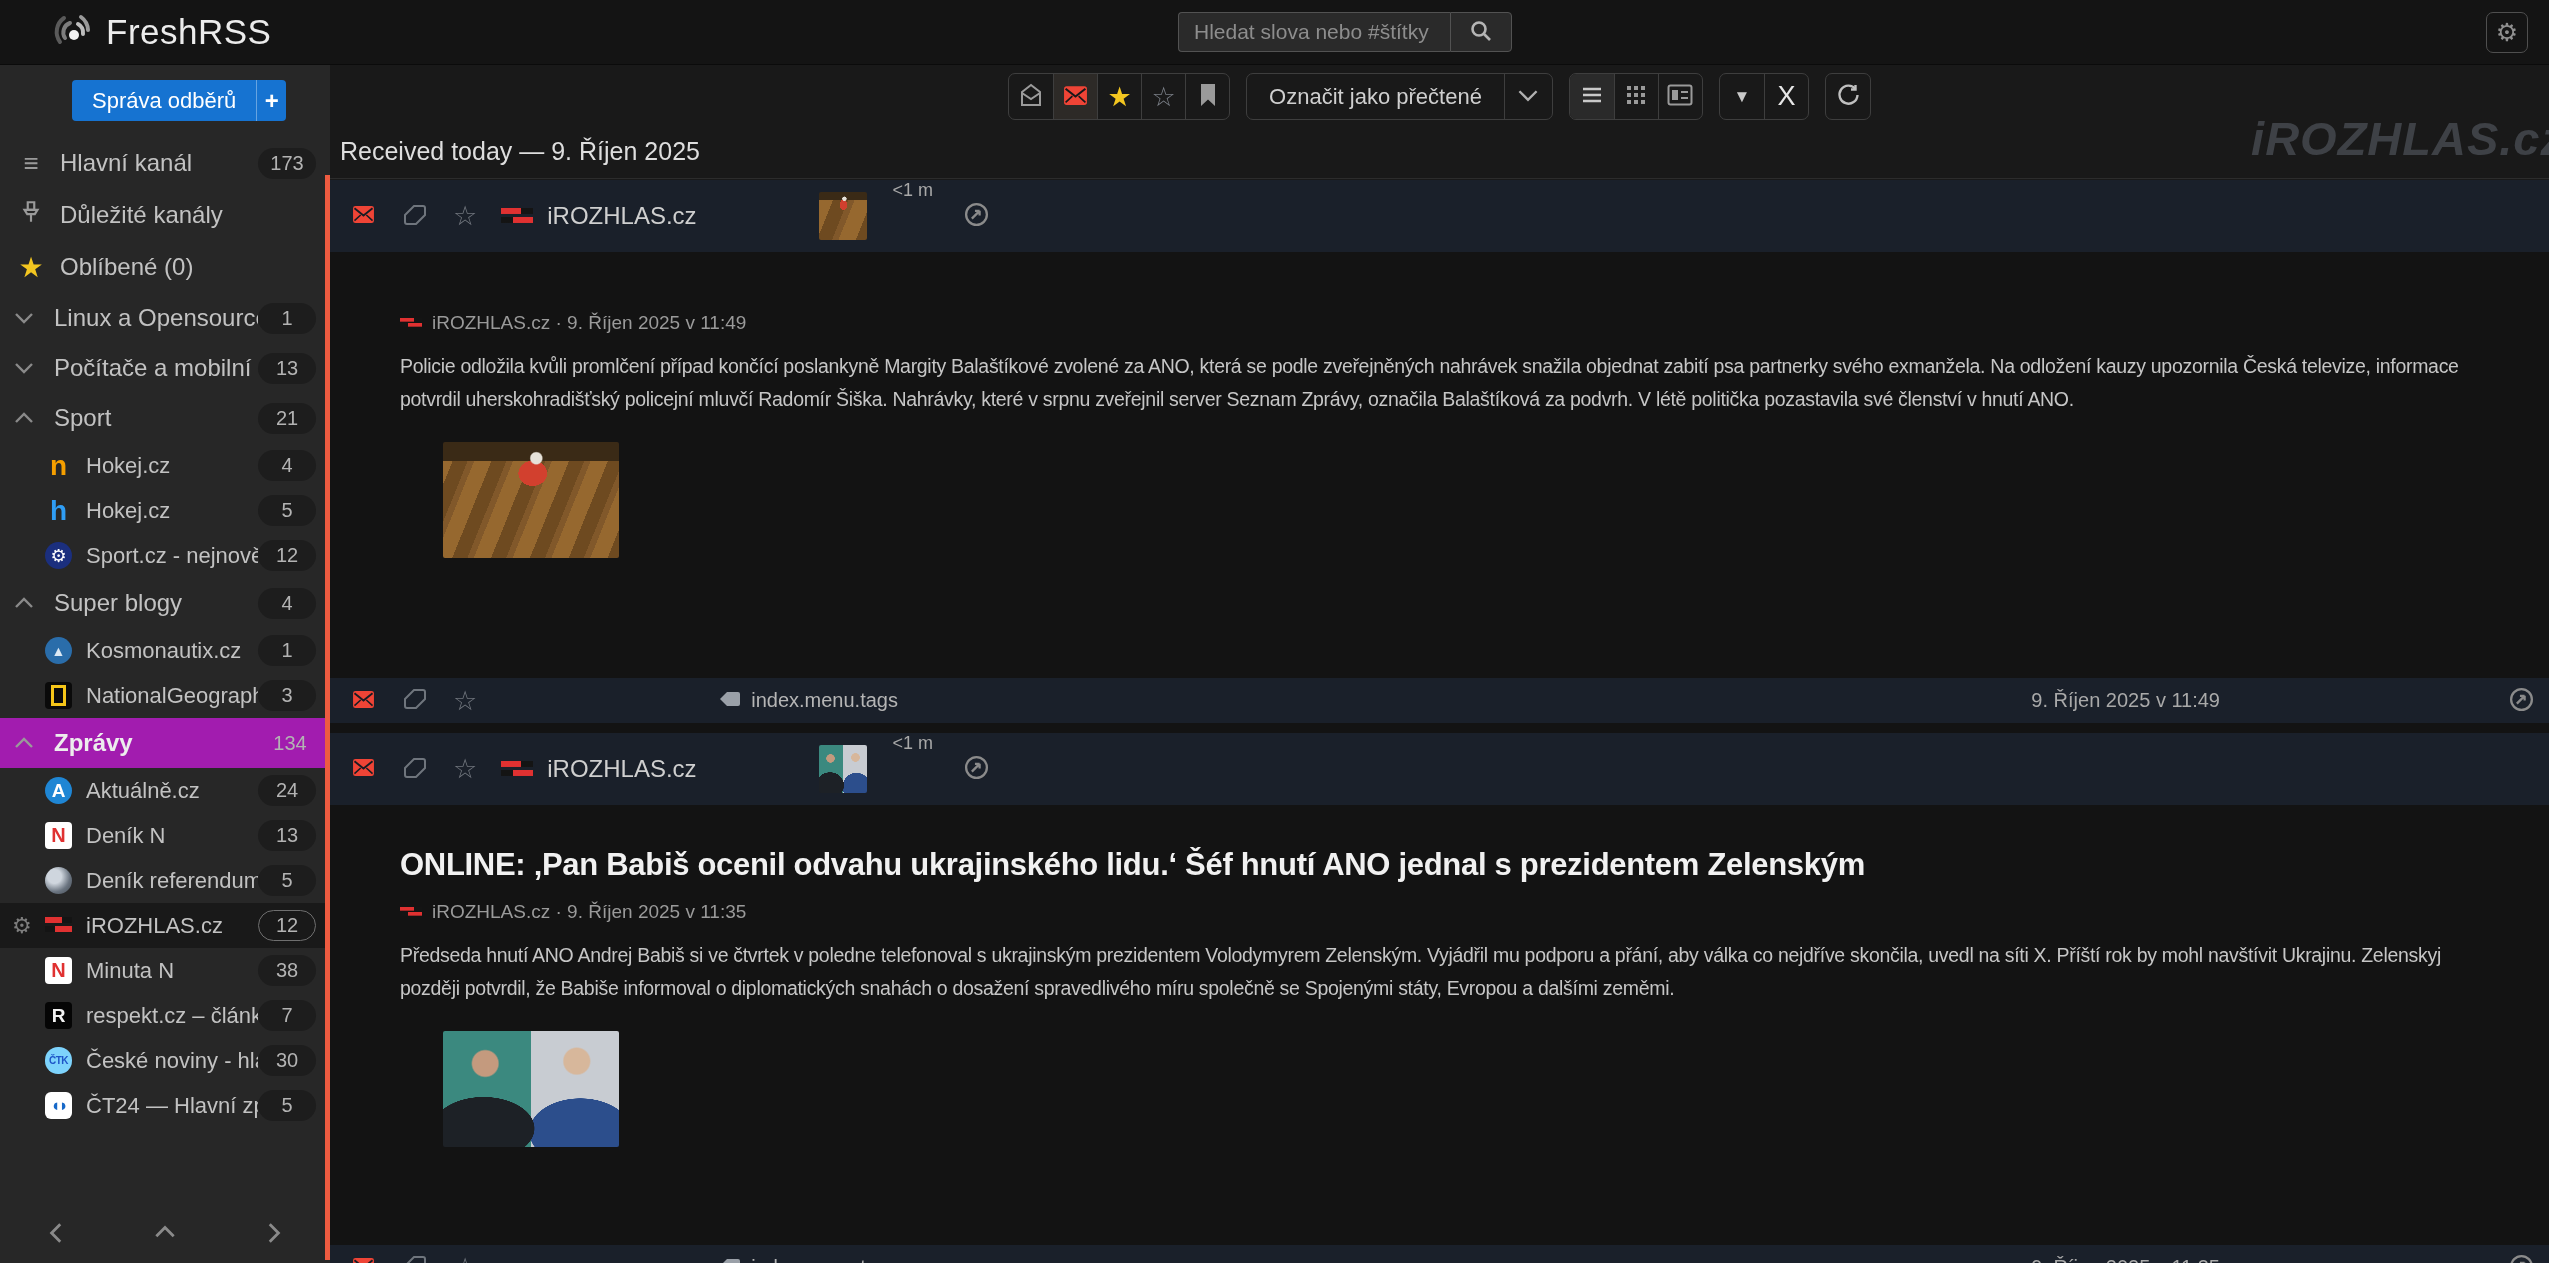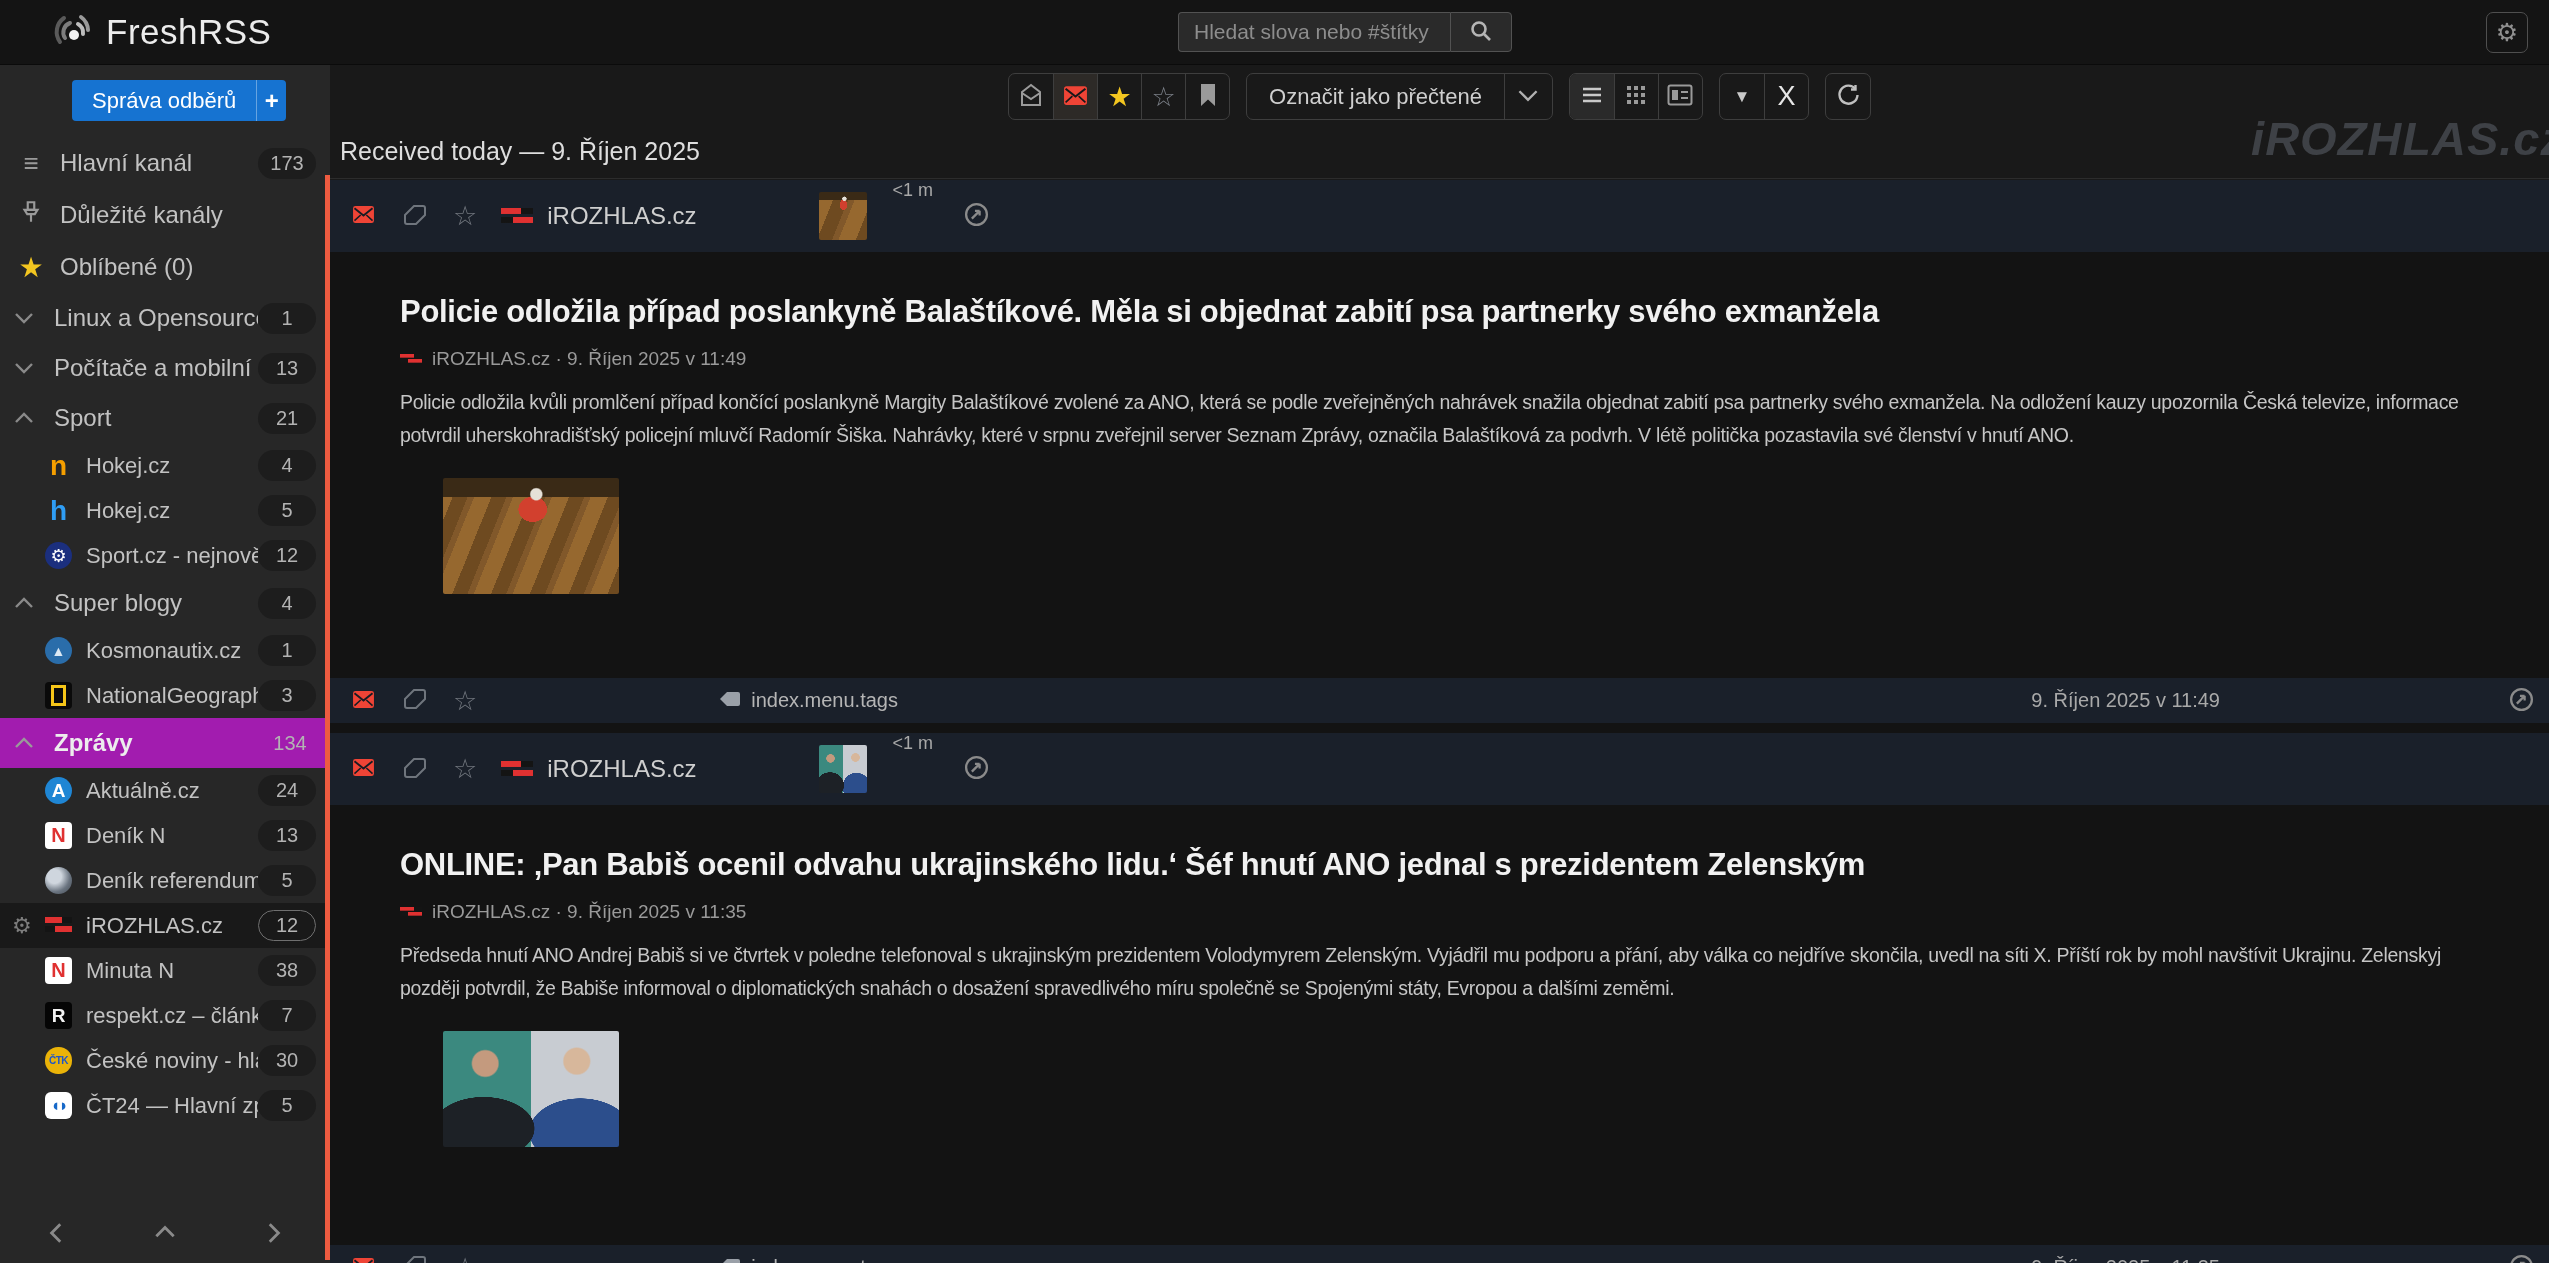--- a/index.html
+++ b/index.html
@@ -54,21 +54,21 @@
   .fav-natgeo::after { content: ""; position: absolute; left: 6px; top: 3px; right: 6px; bottom: 3px; border: 3px solid #f5c518; }
   .fav-aktualne { background: #1f86d4; border-radius: 50%; color: #fff; }
   .fav-denikn { background: #fff; color: #e03131; font-size: 20px; }
   .fav-referendum { border-radius: 50%; background: radial-gradient(circle at 35% 35%, #cfd6de 0 28%, #6a7480 62%, #3f464e); }
   .irozhlas-bars { background:
       linear-gradient(90deg, #e03131 0 62%, #141414 62%),
       linear-gradient(90deg, #141414 0 38%, #e03131 38%);
     background-size: 100% 23%; background-repeat: no-repeat; background-position: 0 26%, 0 68%; border-radius: 0; }
   .fav-minutan { background: #fff; color: #e03131; font-size: 20px; }
   .fav-respekt { background: #050505; color: #f2f2f2; }
-  .fav-ctk { background: #eab308; color: #1e56c8; font-size: 10px; letter-spacing: -0.5px; border-radius: 13px; }
+  .fav-ctk { background: #7dd3fc; color: #1e56c8; font-size: 10px; letter-spacing: -0.5px; border-radius: 13px; }
   .fav-ct24 { background: #fff; color: #1668c8; font-size: 17px; letter-spacing: -2px; border-radius: 6px; }
   .side-nav { position: absolute; bottom: 14px; left: 0; width: 100%; display: flex; justify-content: space-between; padding: 0 44px; }
   .side-nav button { color: #8a8a8a; }
 
   
   .main { position: absolute; left: 330px; top: 65px; width: 2219px; height: 1198px; background: #191919; overflow: hidden; }
   .toolbar { position: absolute; top: 8px; left: 0; width: 100%; display: flex; justify-content: center; gap: 16px; }
   .tgroup { display: flex; border: 1px solid #3e3e3e; border-radius: 7px; overflow: hidden; height: 47px; }
   .tbtn { width: 44px; height: 100%; display: flex; align-items: center; justify-content: center; color: #9c9c9c; }
   .tbtn + .tbtn { border-left: 1px solid #3e3e3e; }
@@ -453,21 +453,20 @@
           <span>
             <svg width="27" height="27" viewBox="0 0 26 26" fill="none" stroke="#8b8b8b" stroke-width="2.2">
                 <circle cx="13" cy="13" r="10"></circle>
                 <path d="M8.5 17 L16 9.5 M16 9.5 H11.5 M16 9.5 V14"></path>
               </svg>
           </span>
         </button>
       </div>
 
       <div class="article-body h1">
-        <h2 class="a-title">Policie odložila případ poslankyně Balaštíkové. Měla si objednat zabití psa partnerky svého exmanžela</h2>
         <div class="a-meta">
           <span class="meta-logo irozhlas-bars"></span>
           <span>iROZHLAS.cz · 9. Říjen 2025 v 11:49</span>
         </div>
         <p class="excerpt">Policie odložila kvůli promlčení případ končící poslankyně Margity Balaštíkové zvolené za ANO, která se podle zveřejněných nahrávek snažila objednat zabití psa partnerky svého exmanžela. Na odložení kauzy upozornila Česká televize, informace potvrdil uherskohradišťský policejní mluvčí Radomír Šiška. Nahrávky, které v srpnu zveřejnil server Seznam Zprávy, označila Balaštíková za podvrh. V létě politička pozastavila své členství v hnutí ANO.</p>
         <div class="article-image img-parliament"></div>
       </div>
 
       <div class="row foot-row">
         <button class="ibtn">

